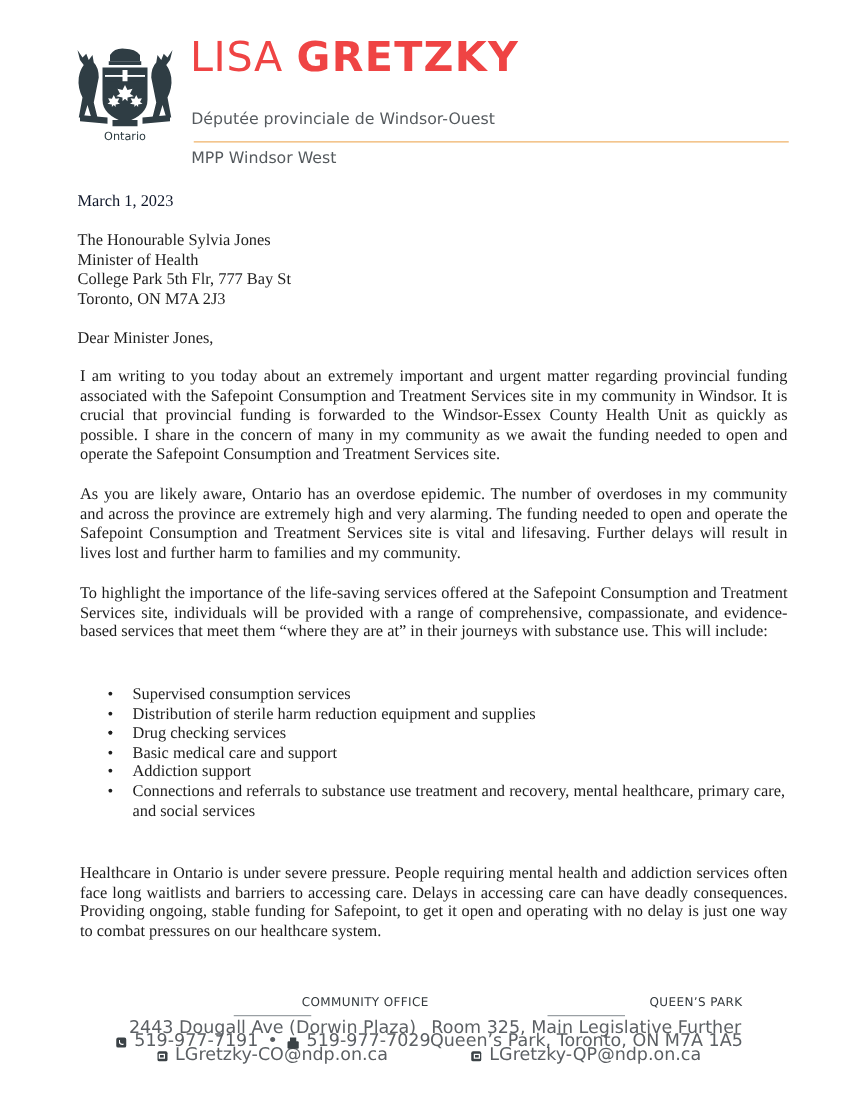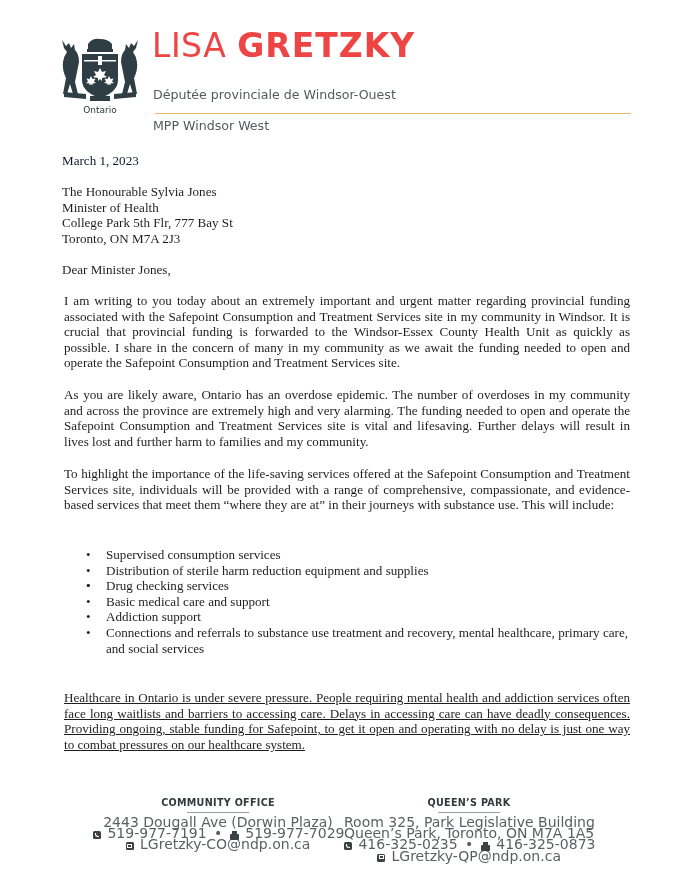--- a/index.html
+++ b/index.html
@@ -25,32 +25,32 @@
   
   .text { position: absolute; font-family: "Liberation Serif", serif; font-size: 13.1px; line-height: 15.6px; color: #1e1e1e; }
   .date { left: 62px; top: 153px; color: #0f172a; }
   .addr { left: 62px; top: 184px; }
   .addr div { white-space: nowrap; }
   .salutation { left: 62px; top: 262px; }
   .para { left: 44px; width: 566px; text-align: justify; margin-left: 20px; }
   .p1 { top: 293px; }
   .p2 { top: 387px; }
   .p3 { top: 466px; }
-  .p4 { top: 690px; text-decoration: underline; }
+  .p4 { top: 690px; }
 
   .bullets { position: absolute; left: 62px; top: 547px; width: 566px; margin: 0; padding: 0; list-style: none;
     font-family: "Liberation Serif", serif; font-size: 13.1px; line-height: 15.6px; color: #1e1e1e; }
   .bullets li { position: relative; padding-left: 44px; text-align: justify; }
   .bullets li .dot { position: absolute; left: 24px; top: 0; }
 
   
   .foot { position: absolute; top: 796px; width: 250px; text-align: center; font-family: "DejaVu Sans", sans-serif; color: #5b5f63; }
   .foot-left { left: 93px; }
   .foot-right { left: 344px; }
-  .foot h4 { margin: 0; font-size: 9.6px; letter-spacing: 0.3px; color: #33393d; font-weight: bold; line-height: 14px; }
+  .foot h4 { margin: 0; font-size: 9.6px; letter-spacing: 0.3px; color: #33393d; font-weight: normal; line-height: 14px; text-align: right; }
   .foot .underline { width: 62px; height: 1px; background: #9aa0a4; margin: 2px auto 4px auto; }
   .foot .line { font-size: 14px; line-height: 11.2px; white-space: nowrap; }
   .ico { display: inline-block; width: 8px; height: 8px; background: #3b4246; border-radius: 1.5px; vertical-align: -1px; position: relative; margin-right: 2px; }
   .ico.phone::after { content: ""; position: absolute; left: 2px; top: 2px; width: 4px; height: 4px; border-left: 1.5px solid #fff; border-bottom: 1.5px solid #fff; border-radius: 0 0 0 3px; box-sizing: border-box; }
   .ico.fax { background: transparent; width: 9px; }
   .ico.fax::before { content: ""; position: absolute; left: 0; top: 3px; width: 9px; height: 6px; background: #3b4246; border-radius: 1px; }
   .ico.fax::after { content: ""; position: absolute; left: 2px; top: 0; width: 5px; height: 4px; background: #3b4246; }
   .ico.mail::after { content: ""; position: absolute; left: 1.5px; top: 1.5px; width: 5px; height: 4px; border: 1px solid #fff; box-sizing: border-box; }
   .sep { margin: 0 3px; }
 </style>
@@ -135,28 +135,21 @@
     </div>
     <div class="line">
       <span class="ico mail"></span>
       <span>LGretzky-CO@ndp.on.ca</span>
     </div>
   </div>
 
   <div class="foot foot-right">
     <h4>QUEEN’S PARK</h4>
     <div class="underline"></div>
-    <div class="line">Room 325, Park Legislative Building</div>
+    <div class="line">Room 325, Main Legislative Further</div>
     <div class="line">Queen’s Park, Toronto, ON M7A 1A5</div>
-    <div class="line">
-      <span class="ico phone"></span>
-      <span>416-325-0235</span>
-      <span class="sep">•</span>
-      <span class="ico fax"></span>
-      <span>416-325-0873</span>
-    </div>
     <div class="line">
       <span class="ico mail"></span>
       <span>LGretzky-QP@ndp.on.ca</span>
     </div>
   </div>
 
 </div>
 
 </body></html>

